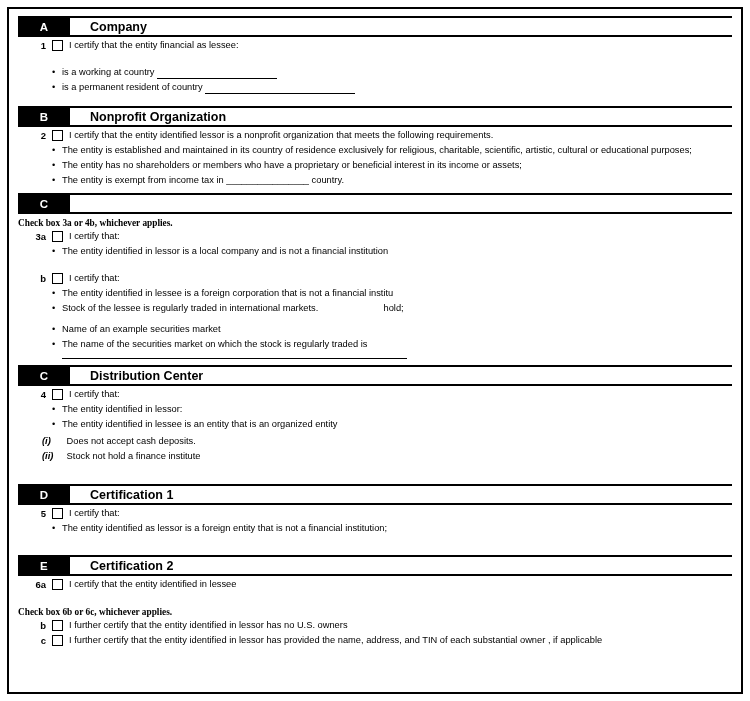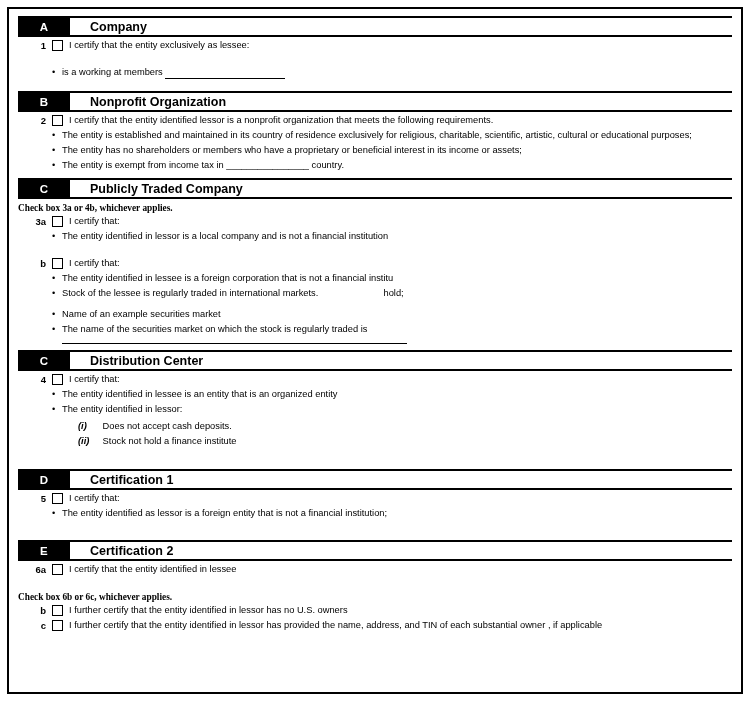--- a/index.html
+++ b/index.html
@@ -128,21 +128,21 @@
     height: 10px;
   }
   .check-note {
     font-size: 9.3px;
     font-weight: bold;
     margin-top: 4px;
     margin-bottom: 1px;
     font-family: Liberation Serif, serif;
   }
   .sub-romans {
-    margin-left: 60px;
+    margin-left: 24px;
     margin-top: 3px;
   }
   .sub-romans div {
     font-size: 9.3px;
     line-height: 15px;
   }
   .sub-romans .rn {
     font-weight: bold;
     font-style: italic;
     display: inline-block;
@@ -168,27 +168,31 @@
   <div class="content">
 
     <div class="part">
       <div class="part-header">
         <div class="part-letter">A</div>
         <div class="part-title">Company</div>
       </div>
       <div class="row">
         <div class="num">1</div>
         <div class="chk"></div>
-        <div class="row-text">I certify that the entity exclusively as lessee:</div>
+        <div class="row-text">I certify that the entity financial as lessee:</div>
       </div>
       <div class="spacer-md"></div>
       <ul class="bullets indent-bullets">
         <li>
-          <span>is a working at members</span>
+          <span>is a working at country</span>
           <span class="blank" style="width:120px"></span>
+        </li>
+        <li>
+          <span>is a permanent resident of country</span>
+          <span class="blank" style="width:150px"></span>
         </li>
       </ul>
       <div class="spacer-md"></div>
     </div>
 
     <div class="part">
       <div class="part-header">
         <div class="part-letter">B</div>
         <div class="part-title">Nonprofit Organization</div>
       </div>
@@ -201,21 +205,20 @@
         <li>The entity is established and maintained in its country of residence exclusively for religious, charitable, scientific, artistic, cultural or educational purposes;</li>
         <li>The entity has no shareholders or members who have a proprietary or beneficial interest in its income or assets;</li>
         <li>The entity is exempt from income tax in ________________ country.</li>
       </ul>
       <div class="spacer-sm"></div>
     </div>
 
     <div class="part">
       <div class="part-header">
         <div class="part-letter">C</div>
-        <div class="part-title">Publicly Traded Company</div>
       </div>
       <div class="check-note">Check box 3a or 4b, whichever applies.</div>
 
       <div class="row">
         <div class="num">3a</div>
         <div class="chk"></div>
         <div class="row-text">I certify that:</div>
       </div>
       <ul class="bullets indent-bullets">
         <li>The entity identified in lessor is a local company and is not a financial institution</li>
@@ -251,22 +254,22 @@
       <div class="part-header">
         <div class="part-letter">C</div>
         <div class="part-title">Distribution Center</div>
       </div>
       <div class="row">
         <div class="num">4</div>
         <div class="chk"></div>
         <div class="row-text">I certify that:</div>
       </div>
       <ul class="bullets indent-bullets">
+        <li>The entity identified in lessor:</li>
         <li>The entity identified in lessee is an entity that is an organized  entity</li>
-        <li>The entity identified in lessor:</li>
       </ul>
       <div class="sub-romans">
         <div>
           <span class="rn">(i)</span>
           <span>Does not accept cash deposits.</span>
         </div>
         <div>
           <span class="rn">(ii)</span>
           <span>Stock not hold a finance institute</span>
         </div>

